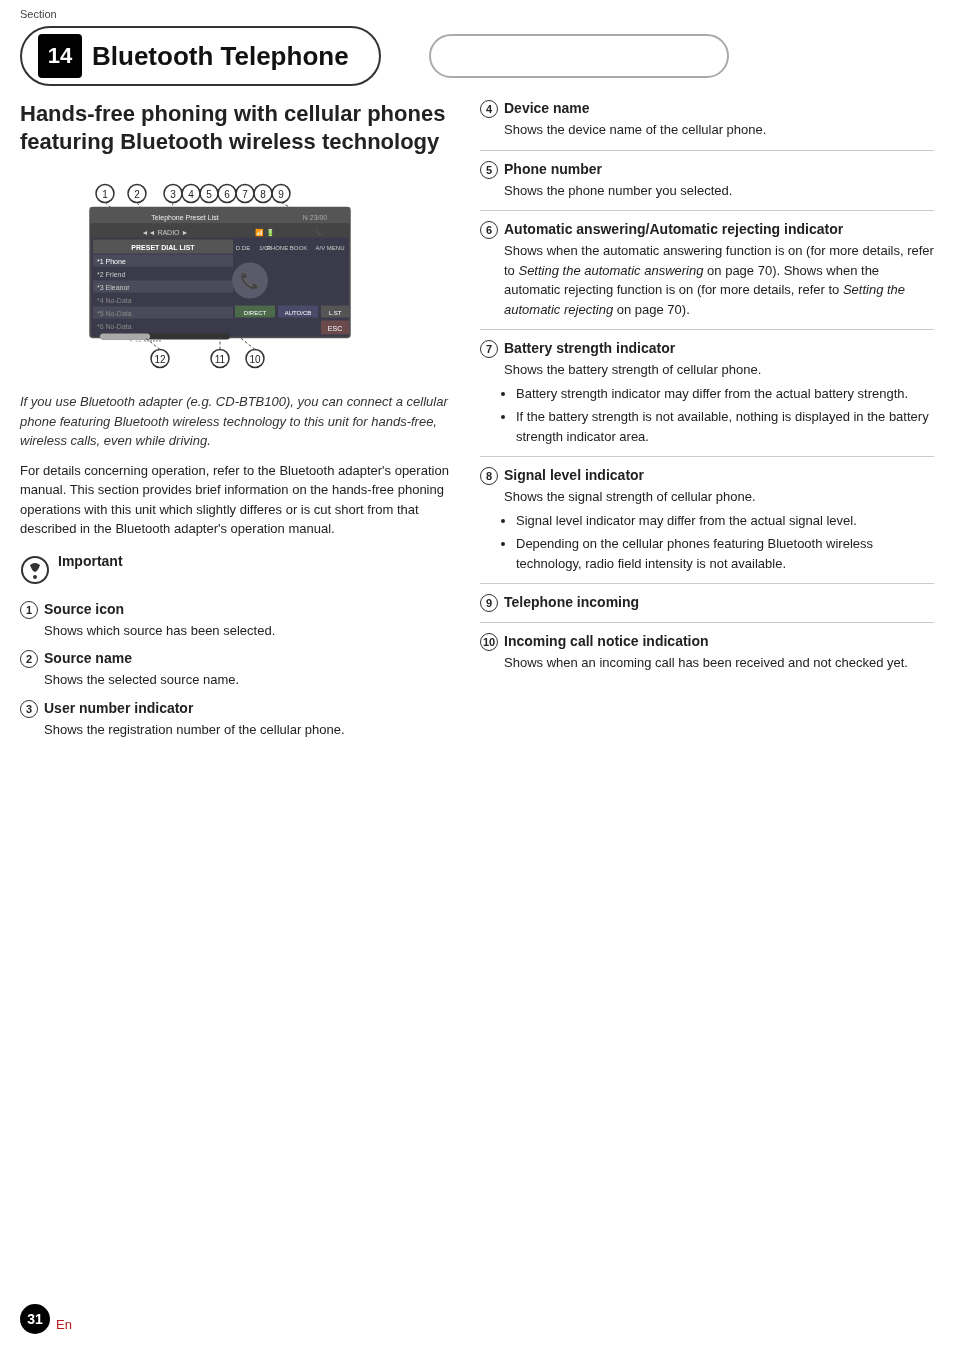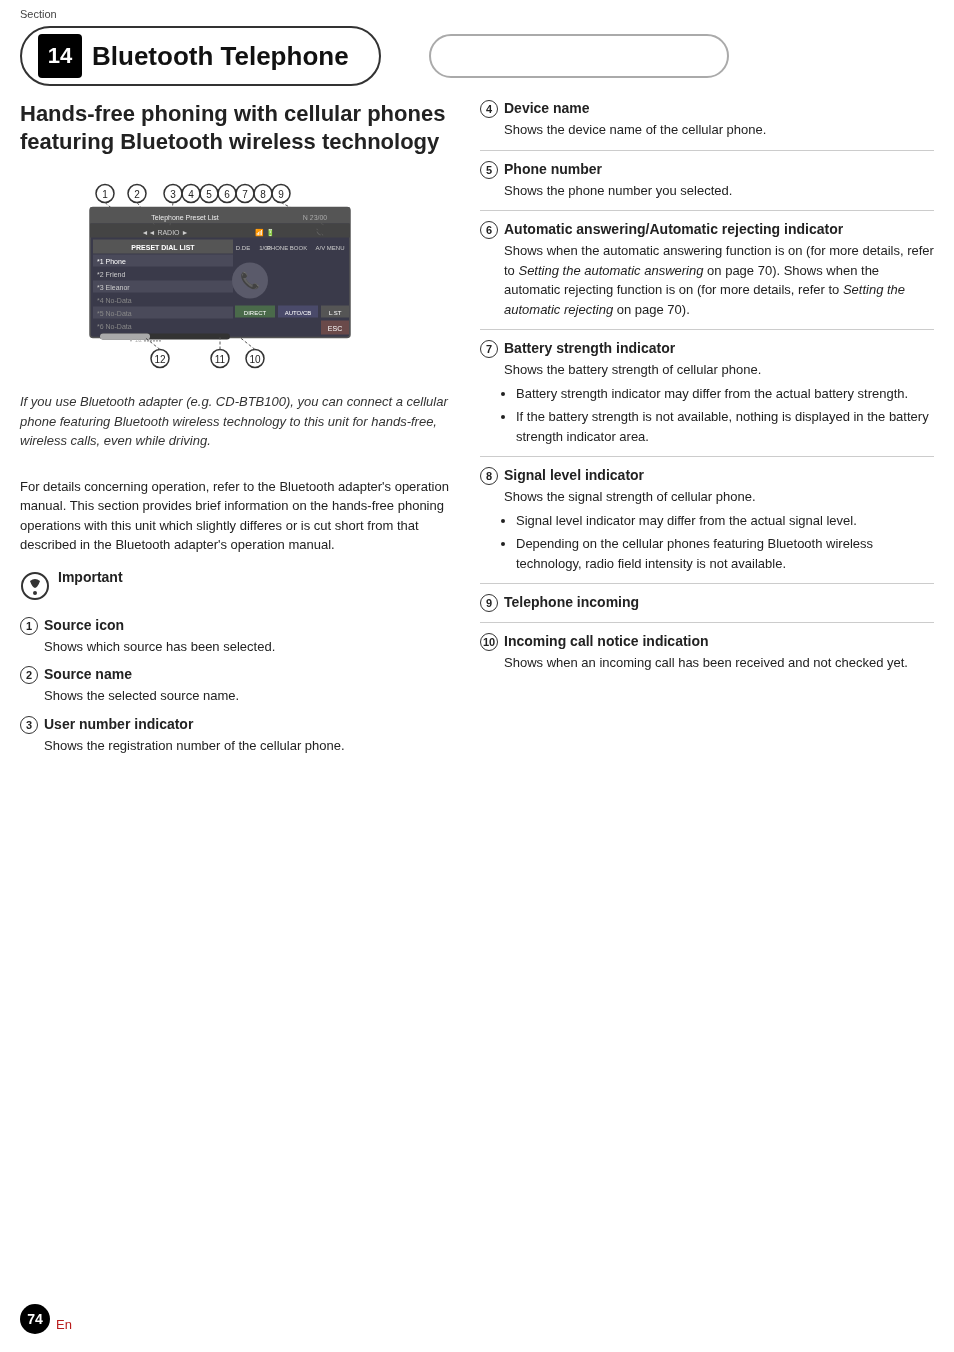--- a/index.html
+++ b/index.html
@@ -102,21 +102,21 @@
     
     .diagram-svg {
       width: 340px;
       height: 200px;
     }
 
     .intro-text {
       font-size: 13px;
       font-style: italic;
       line-height: 1.5;
-      margin-bottom: 26px;
+      margin-bottom: 10px;
       color: #333;
     }
     .normal-text {
       font-size: 13px;
       line-height: 1.5;
       color: #222;
       margin-bottom: 14px;
     }
 
     
@@ -478,15 +478,15 @@
         <span class="circle-num">10</span>
         <span class="item-title">Incoming call notice indication</span>
       </div>
       <div class="item-desc">Shows when an incoming call has been received and not checked yet.</div>
     </div>
 
   </div>
 </div>
 
 <div class="footer">
-  <div class="page-num-badge">74</div>
+  <div class="page-num-badge">31</div>
   <span class="en-label">En</span>
 </div>
 
 </body></html>

